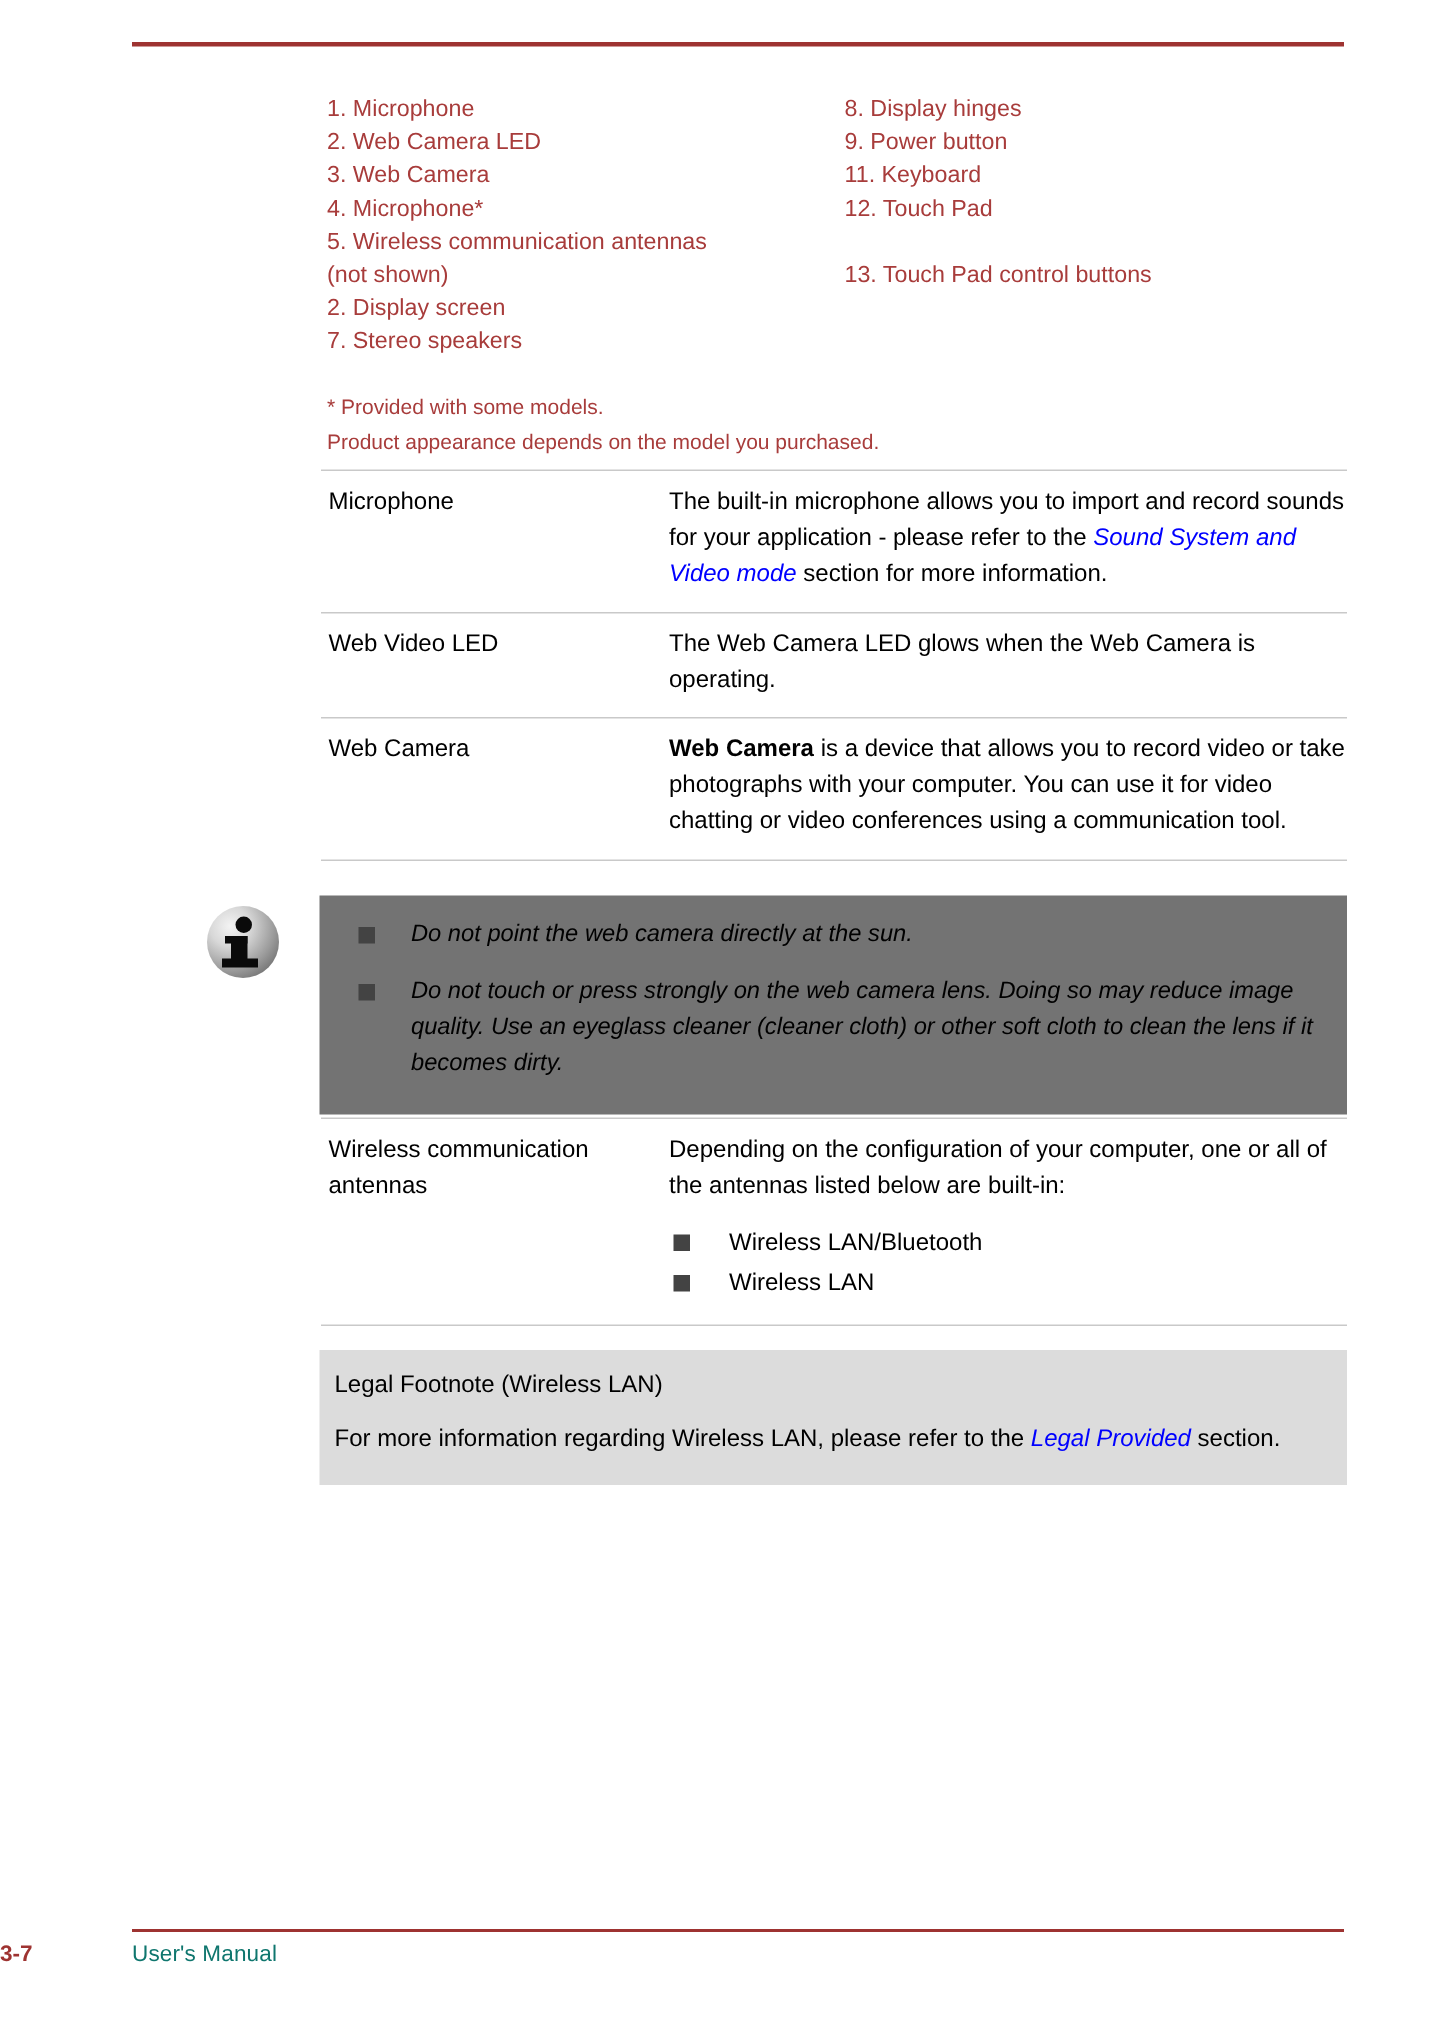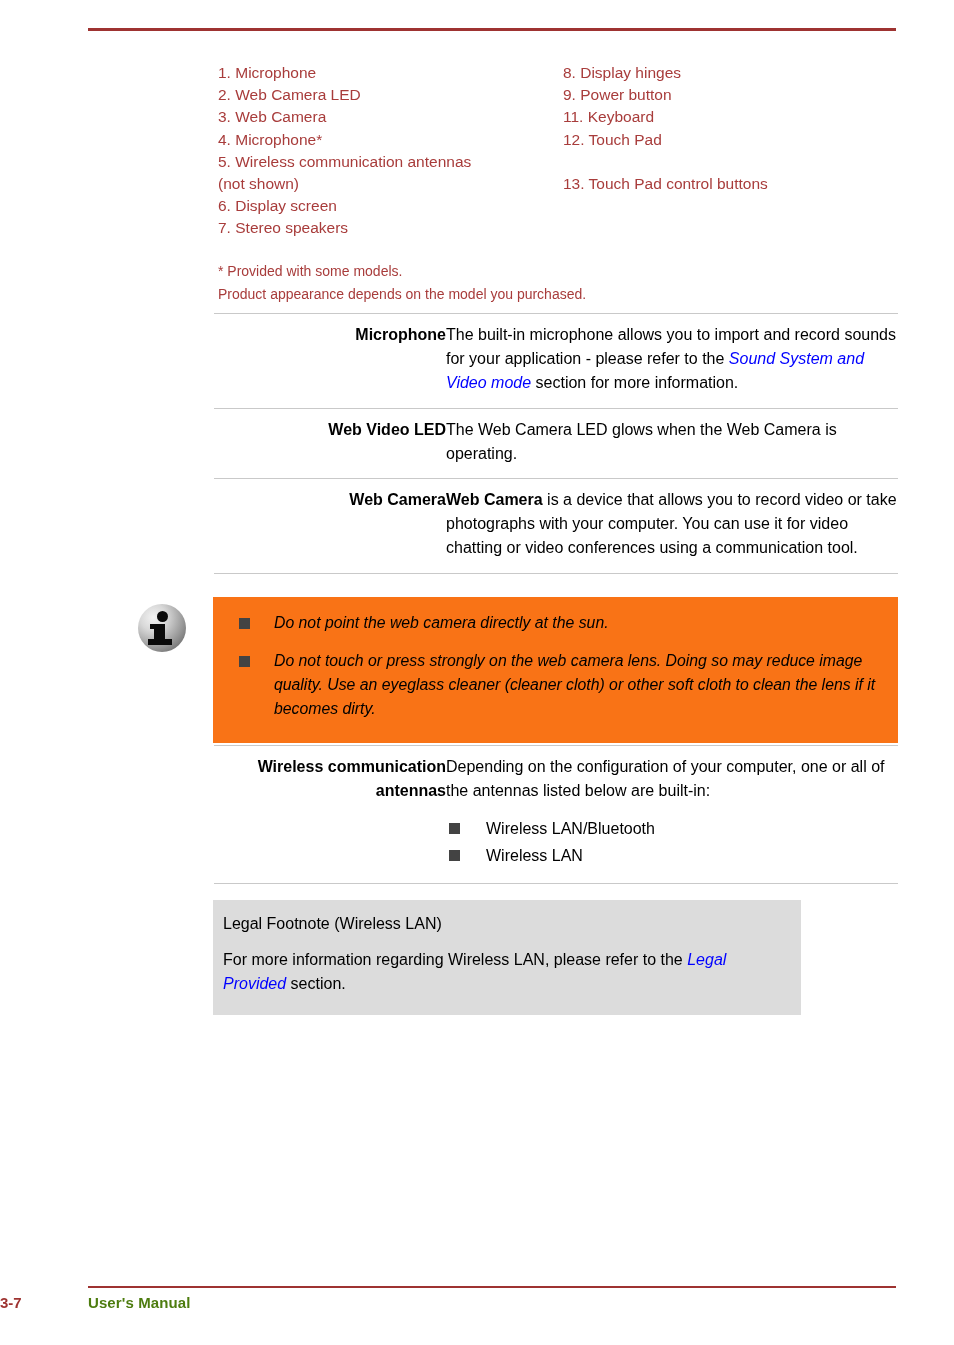--- a/index.html
+++ b/index.html
@@ -37,22 +37,22 @@
     top: 1286px;
     width: 808px;
     height: 2px;
     background: #9e3331;
   }
   .footer-left {
     position: absolute;
     left: 88px;
     top: 1294px;
     font-size: 15px;
-    color: #4d7c0f;
-    font-weight: bold;
+    color: #0f766e;
+    font-weight: normal;
     letter-spacing: 0.1px;
     text-align: center;
   }
   .footer-right {
     position: absolute;
     left: 0;
     top: 1294px;
     width: 896px;
     font-size: 15px;
     color: #9e3331;
@@ -96,26 +96,25 @@
   .deftable .trow {
     display: flex;
     border-top: 1px solid #c9c9c9;
   }
   .deftable .trow.last {
     border-bottom: 1px solid #c9c9c9;
   }
   .term {
     width: 232px;
     flex: 0 0 232px;
-    font-weight: bold;
+    font-weight: normal;
     font-size: 16px;
     line-height: 24.2px;
     padding: 9px 0 12px 5px;
     box-sizing: border-box;
-    text-align: right;
   }
   .desc {
     flex: 1 1 auto;
     font-size: 16px;
     line-height: 24.2px;
     padding: 9px 0 12px 0;
     box-sizing: border-box;
   }
   .desc b { font-weight: bold; }
   .link {
@@ -141,21 +140,21 @@
     flex: 0 0 11px;
     margin: 8px 26px 0 3px;
     display: inline-block;
   }
 
   
   .infonote {
     position: absolute;
     left: 213px;
     width: 685px;
-    background: #f97316;
+    background: #737373;
     box-sizing: border-box;
     padding: 14px 14px 22px 14px;
   }
   .infonote ul {
     margin: 0;
     padding: 0;
     list-style: none;
   }
   .infonote li {
     display: flex;
@@ -217,21 +216,21 @@
     top: 35px;
     width: 24px;
     height: 6px;
     background: #0a0a0a;
   }
 
   
   .legalbox {
     position: absolute;
     left: 213px;
-    width: 588px;
+    width: 685px;
     background: #dcdcdc;
     box-sizing: border-box;
     padding: 12px 14px 18px 10px;
     font-size: 16px;
     line-height: 24.2px;
   }
   .legalbox .lf-title { margin-bottom: 12px; }
   .legalbox .lf-body  { }
 </style>
 </head>
@@ -242,21 +241,21 @@
   <div class="header-rule"></div>
 
   <div class="parts">
     <div class="parts-col left">
       <div>1. Microphone</div>
       <div>2. Web Camera LED</div>
       <div>3. Web Camera</div>
       <div>4. Microphone*</div>
       <div>5. Wireless communication antennas</div>
       <div>(not shown)</div>
-      <div>6. Display screen</div>
+      <div>2. Display screen</div>
       <div>7. Stereo speakers</div>
     </div>
     <div class="parts-col right">
       <div>8. Display hinges</div>
       <div>9. Power button</div>
       <div>11. Keyboard</div>
       <div>12. Touch Pad</div>
       <div>&nbsp;</div>
       <div>13. Touch Pad control buttons</div>
       <div>&nbsp;</div>

